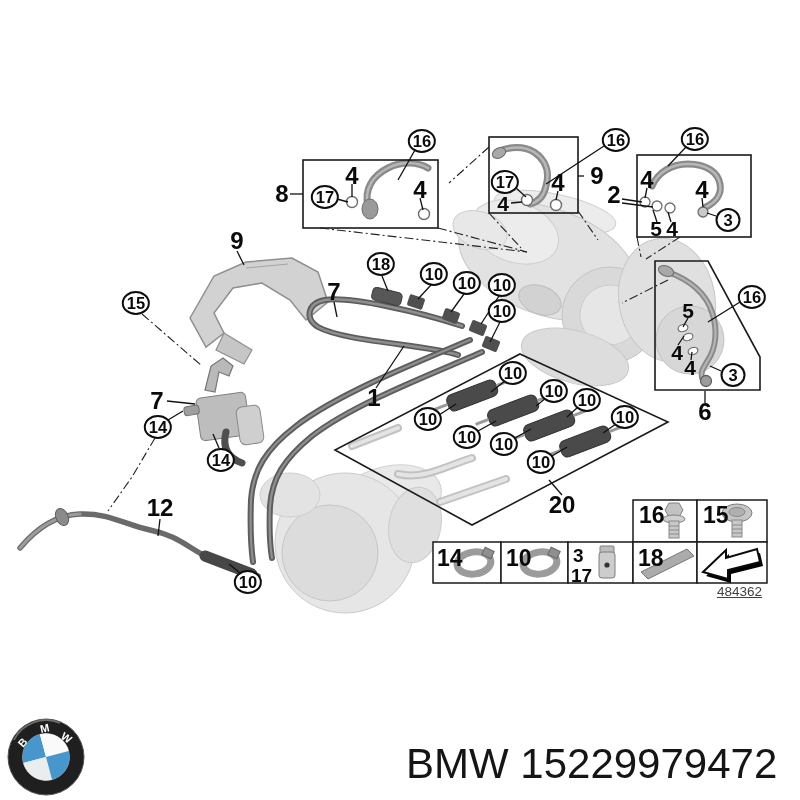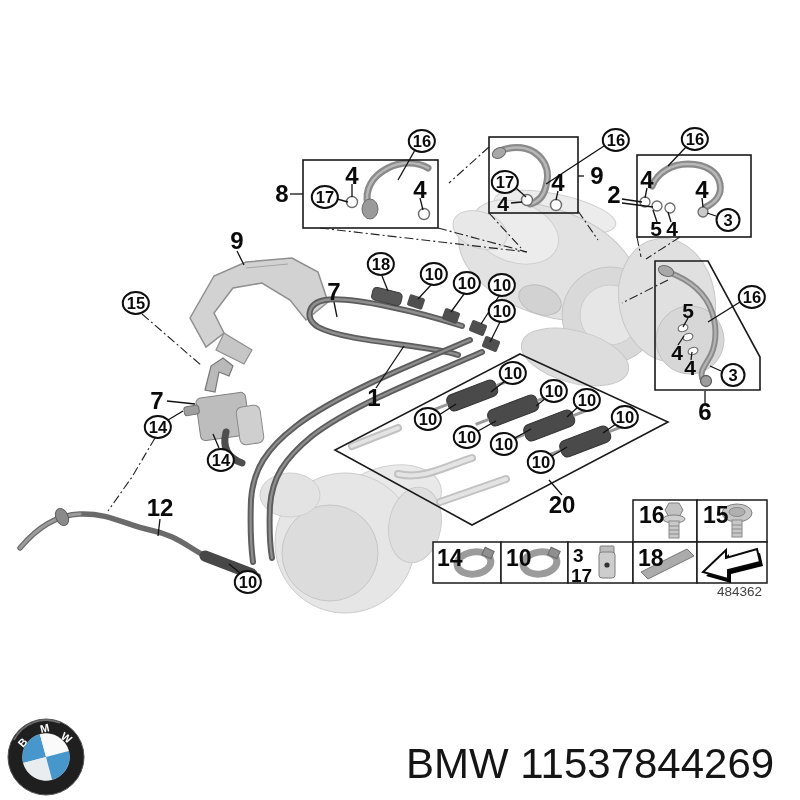--- a/index.html
+++ b/index.html
@@ -11,21 +11,21 @@
       padding:0 3px;border:2.6px solid #0e0e0e;border-radius:50%;background:#fff;
       display:flex;align-items:center;justify-content:center;
       font-weight:bold;font-size:16.5px;line-height:1;color:#0a0a0a;box-sizing:border-box;z-index:5;}
   .co.c1{min-width:25px;}
   .pn{position:absolute;transform:translate(-50%,-50%);font-weight:bold;font-size:24px;
       color:#0a0a0a;line-height:1;z-index:5;white-space:nowrap;}
   .pn.sm{font-size:21px;}
   .legend-label{position:absolute;font-weight:bold;font-size:23px;color:#0a0a0a;line-height:1;z-index:5;}
   .legend-label.sm{font-size:19px;}
   .drawing-number{position:absolute;left:680px;top:584px;width:82px;text-align:right;
-      font-size:13.5px;color:#3f3f3f;z-index:5;}
+      font-size:13.5px;color:#3f3f3f;z-index:5;text-decoration:underline;}
   .footer-text{position:absolute;left:406px;top:740px;font-size:42px;color:#151515;
       white-space:nowrap;z-index:5;letter-spacing:0;}
 </style>
 </head>
 <body>
 
 <div class="stage">
 
 <svg width="800" height="800" viewBox="0 0 800 800">
 
@@ -324,14 +324,14 @@
   <div class="legend-label" style="left:639px;top:504px">16</div>
   <div class="legend-label" style="left:703px;top:504px">15</div>
   <div class="legend-label" style="left:437px;top:547px">14</div>
   <div class="legend-label" style="left:506px;top:547px">10</div>
   <div class="legend-label sm" style="left:573px;top:546px">3</div>
   <div class="legend-label sm" style="left:571px;top:566px">17</div>
   <div class="legend-label" style="left:638px;top:547px">18</div>
 
   <div class="drawing-number">484362</div>
 
-  <div class="footer-text">BMW 11537844269</div>
+  <div class="footer-text">BMW 15229979472</div>
 </div>
 
 </body></html>

